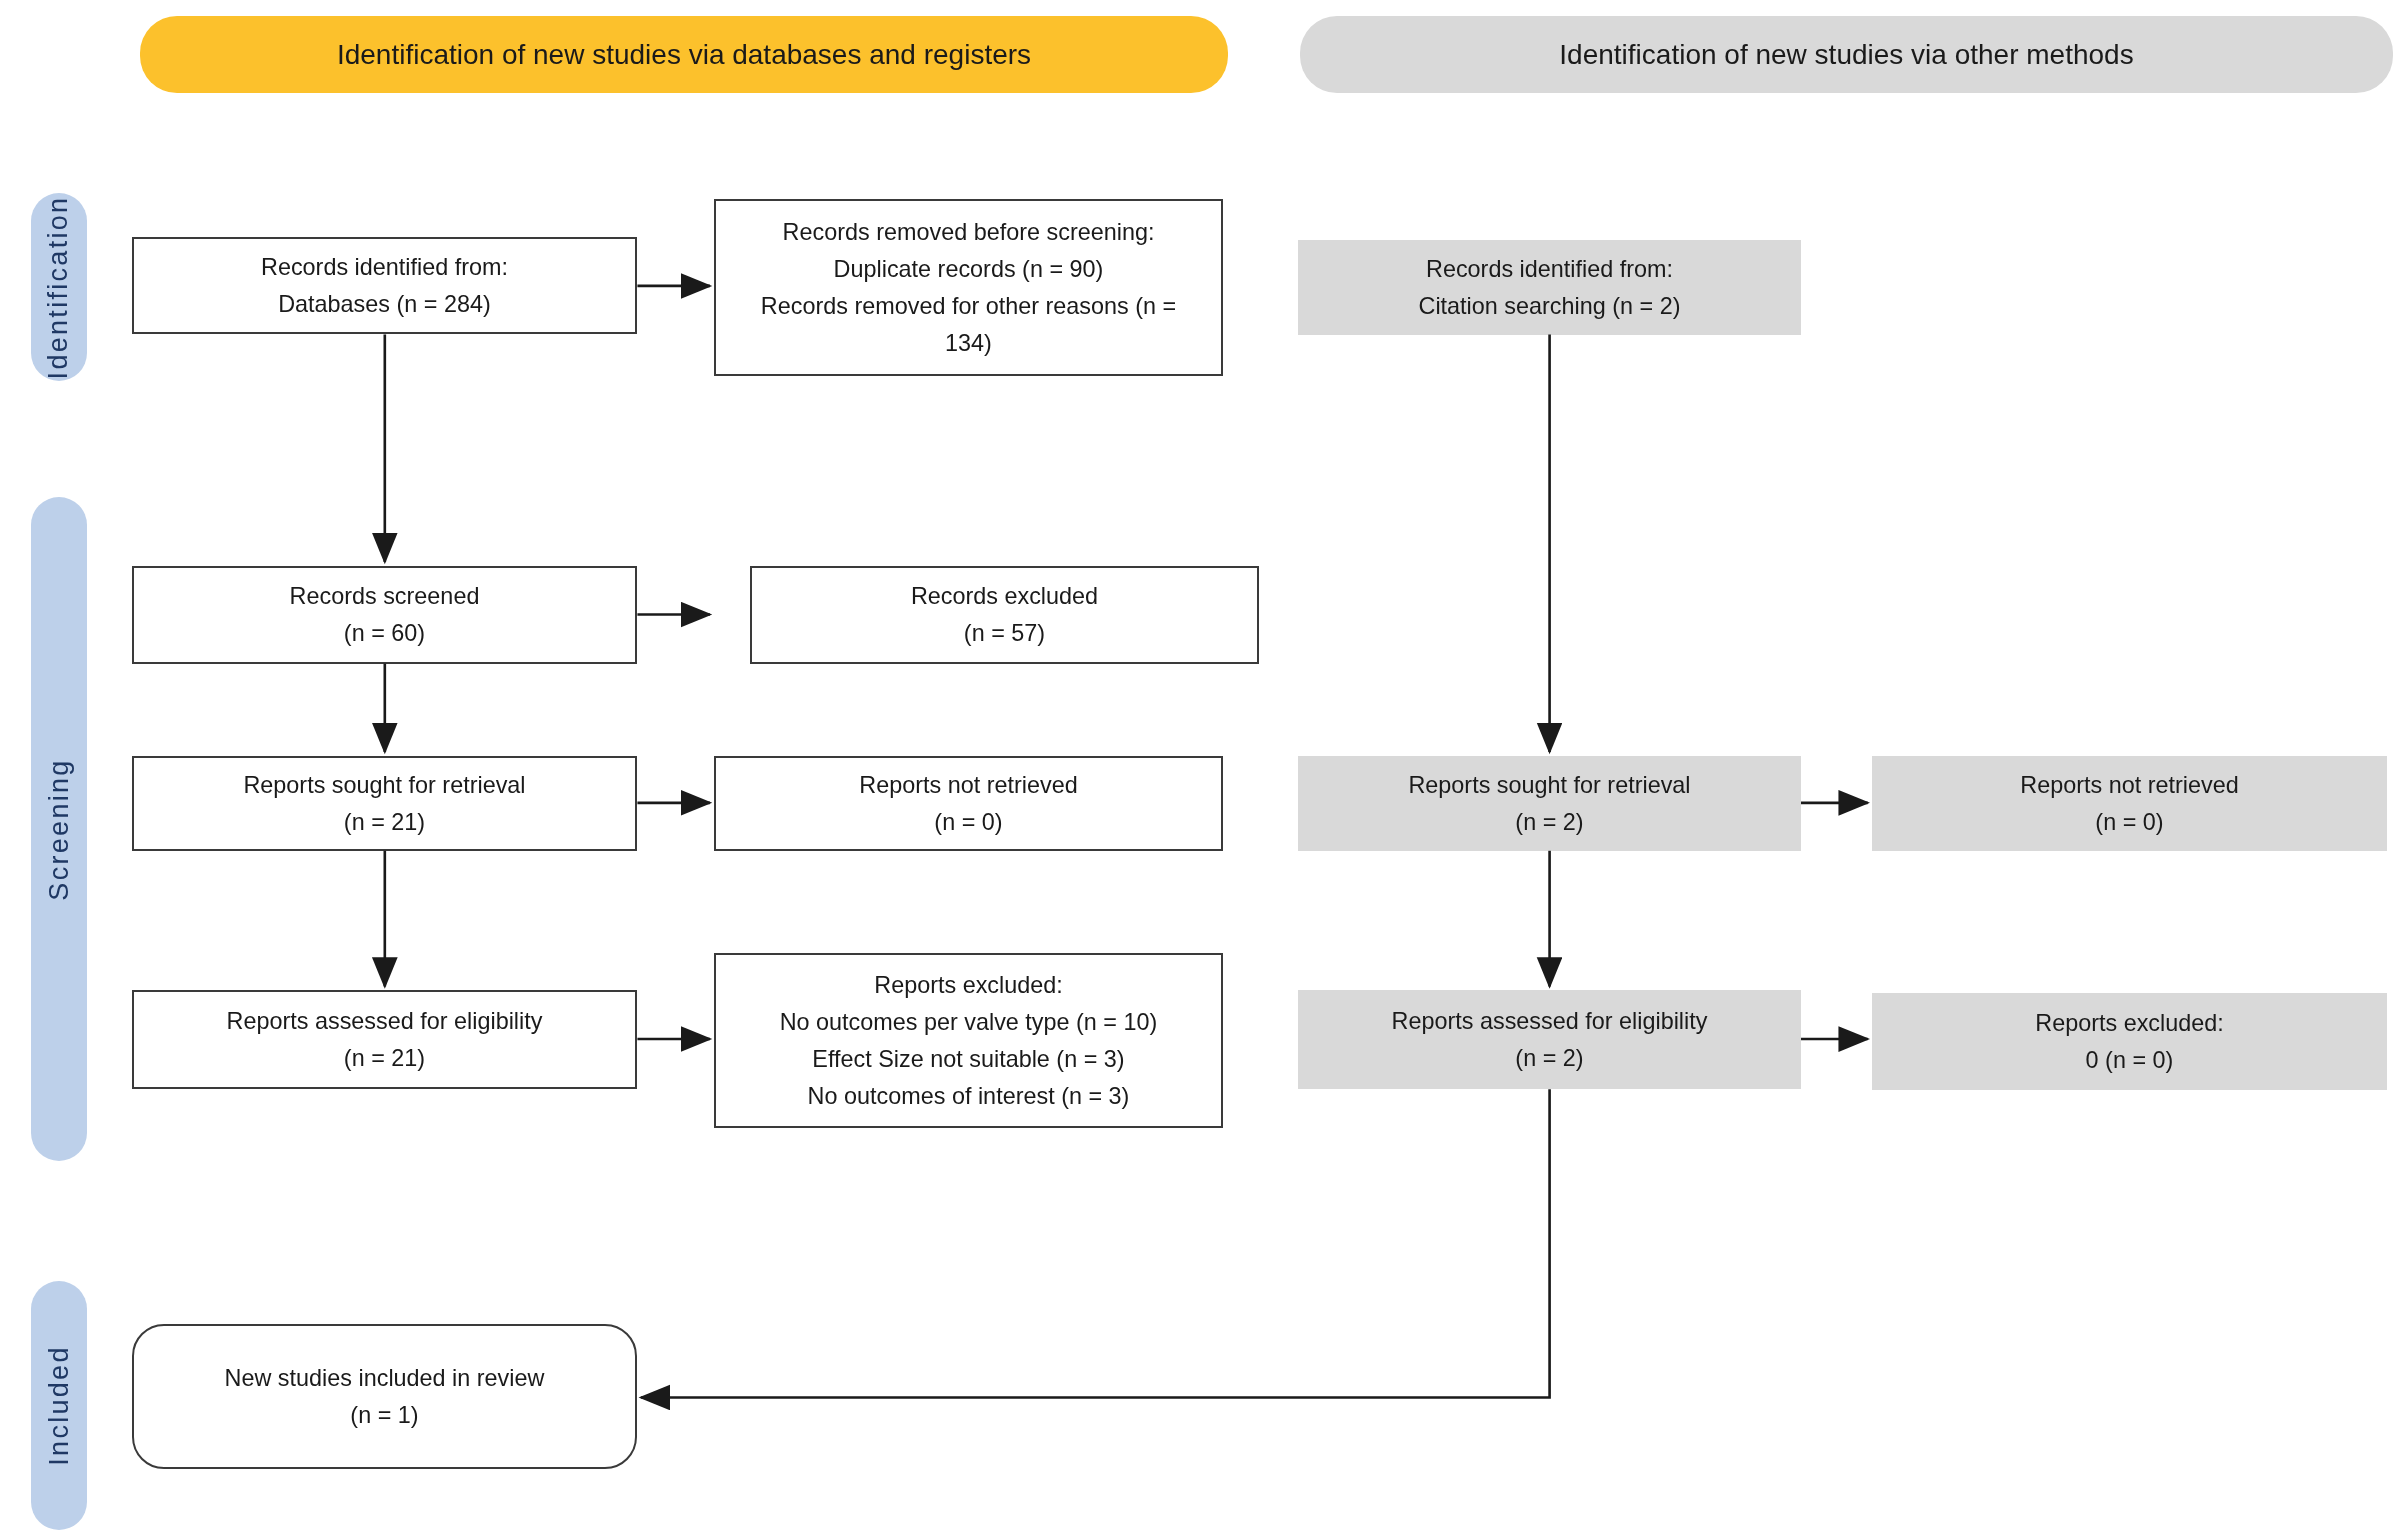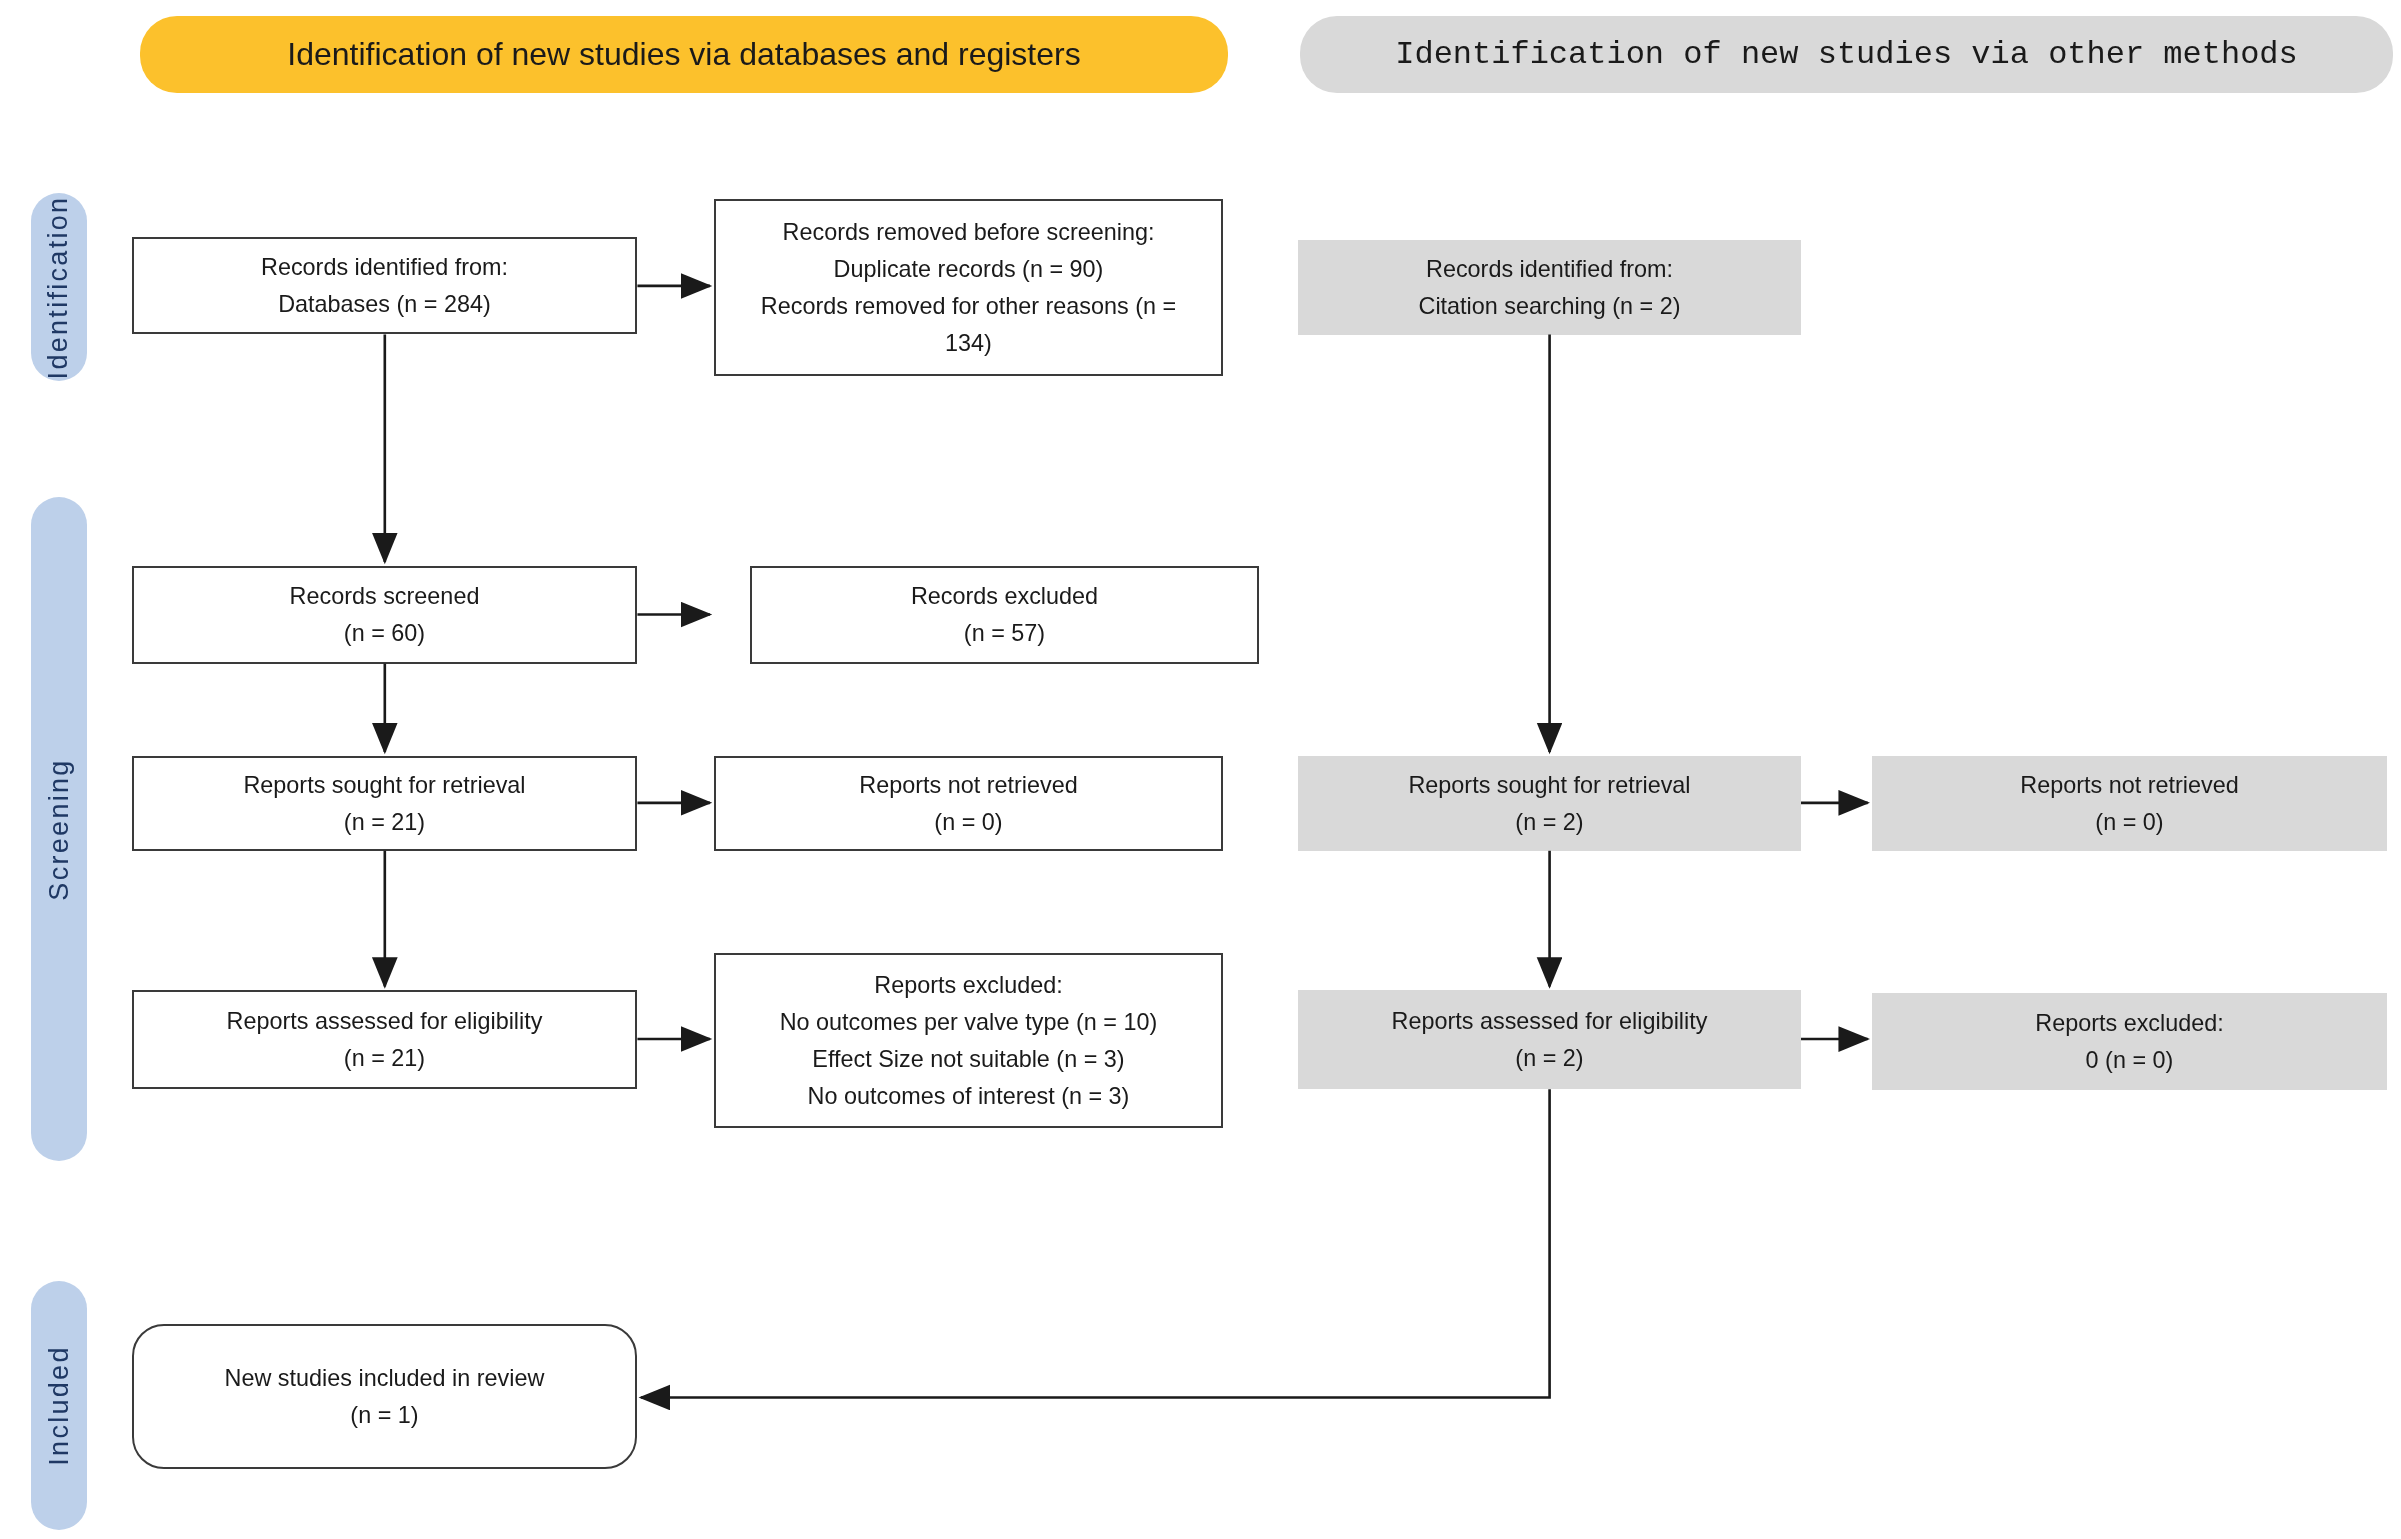--- a/index.html
+++ b/index.html
@@ -22,25 +22,25 @@
     font-stretch:semi-condensed;
     color:var(--text);
   }
   .banner{
     position:absolute;
     height:77px;
     border-radius:37px;
     display:flex;
     align-items:center;
     justify-content:center;
-    font-size:32px;
+    font-size:28px;
     text-align:center;
   }
   .banner.yellow{background:var(--banner-databases-bg);}
-  .banner.gray{background:var(--banner-other-bg);font-family:Liberation Mono, monospace;}
+  .banner.gray{background:var(--banner-other-bg);}
   .stage-pill{
     position:absolute;
     left:31px;
     width:56px;
     background:var(--stage-pill-bg);
     border-radius:28px;
     display:flex;
     align-items:center;
     justify-content:center;
     overflow:hidden;

